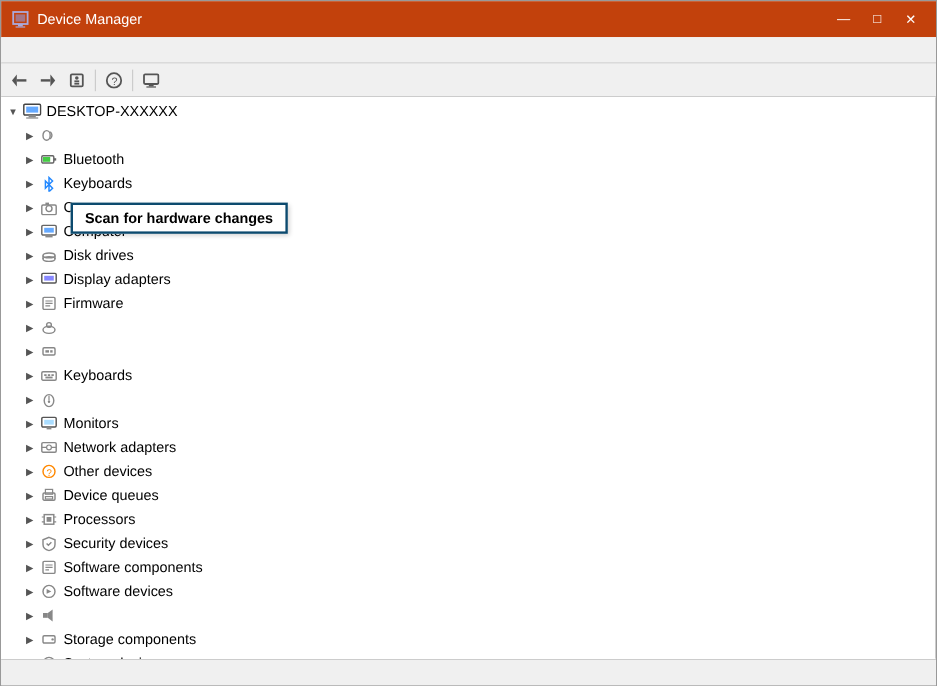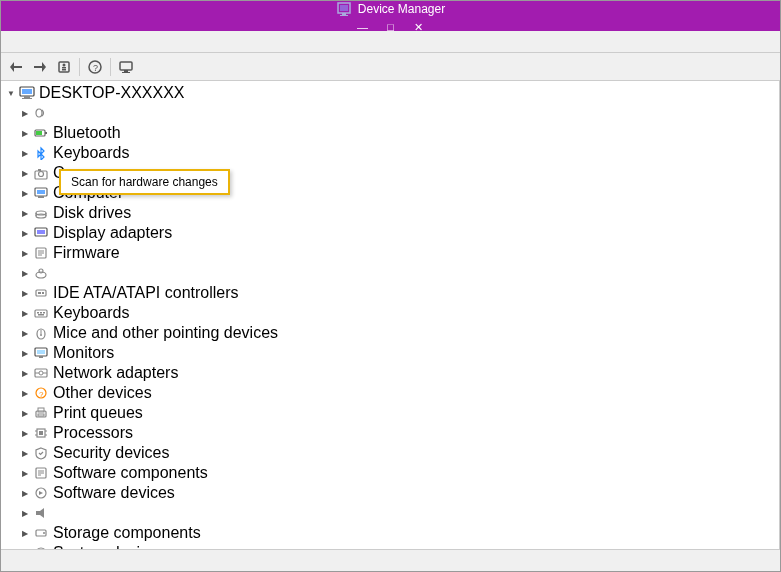--- a/index.html
+++ b/index.html
@@ -13,29 +13,28 @@
     }
     .window {
       width: 781px;
       height: 572px;
       background: #fff;
       border: 1px solid #999;
       display: flex;
       flex-direction: column;
     }
     .title-bar {
-      background: #a21caf;
+      background: #c2410c;
       color: #fff;
       height: 30px;
       display: flex;
       align-items: center;
       padding: 0 8px;
       justify-content: space-between;
       flex-shrink: 0;
-      flex-direction: column;
     }
     .title-bar-left {
       display: flex;
       align-items: center;
       gap: 6px;
     }
     .title-bar-icon {
       width: 16px;
       height: 16px;
       display: flex;
@@ -143,35 +142,36 @@
       width: 16px;
       height: 16px;
       margin-right: 4px;
       display: flex;
       align-items: center;
       justify-content: center;
       font-size: 13px;
       flex-shrink: 0;
     }
     .tree-label {
-      font-size: 16px;
+      font-size: 12px;
       color: #000;
     }
     .indent-1 { padding-left: 16px; }
     .tooltip-box {
       position: absolute;
       top: 88px;
       left: 58px;
       background: #fff;
-      border: 2px solid #eab308;
+      border: 2px solid #0c4a6e;
       padding: 4px 10px;
       font-size: 12px;
       z-index: 100;
       white-space: nowrap;
       box-shadow: 2px 2px 4px rgba(0,0,0,0.2);
+      font-weight: bold;
     }
   </style>
 </head>
 <body>
 
 <div class="window">
 
   <div class="title-bar">
     <div class="title-bar-left">
       <div class="title-bar-icon">
@@ -357,21 +357,20 @@
 
       <div class="tree-item indent-1">
         <div class="expand-btn">▶</div>
         <div class="tree-icon">
           <svg width="14" height="14" viewBox="0 0 14 14">
             <rect x="2" y="4" width="10" height="6" rx="1" fill="none" stroke="#888" stroke-width="1.2"></rect>
             <rect x="4" y="6" width="3" height="2" fill="#888"></rect>
             <rect x="8" y="6" width="2" height="2" fill="#888"></rect>
           </svg>
         </div>
-        <span class="tree-label">IDE ATA/ATAPI controllers</span>
       </div>
 
       <div class="tree-item indent-1">
         <div class="expand-btn">▶</div>
         <div class="tree-icon">
           <svg width="14" height="14" viewBox="0 0 14 14">
             <rect x="1" y="4" width="12" height="7" rx="1" fill="none" stroke="#888" stroke-width="1.2"></rect>
             <rect x="3" y="6" width="2" height="1.5" fill="#888"></rect>
             <rect x="6" y="6" width="2" height="1.5" fill="#888"></rect>
             <rect x="9" y="6" width="2" height="1.5" fill="#888"></rect>
@@ -383,21 +382,20 @@
 
       <div class="tree-item indent-1">
         <div class="expand-btn">▶</div>
         <div class="tree-icon">
           <svg width="14" height="14" viewBox="0 0 14 14">
             <ellipse cx="7" cy="8" rx="4" ry="5" fill="none" stroke="#888" stroke-width="1.2"></ellipse>
             <line x1="7" y1="4" x2="7" y2="8" stroke="#888" stroke-width="1"></line>
             <circle cx="7" cy="9" r="1" fill="#888"></circle>
           </svg>
         </div>
-        <span class="tree-label">Mice and other pointing devices</span>
       </div>
 
       <div class="tree-item indent-1">
         <div class="expand-btn">▶</div>
         <div class="tree-icon">
           <svg width="14" height="14" viewBox="0 0 14 14">
             <rect x="1" y="2" width="12" height="8" rx="1" fill="none" stroke="#555" stroke-width="1.2"></rect>
             <rect x="3" y="4" width="8" height="4" fill="#adf"></rect>
             <rect x="5" y="10" width="4" height="2" fill="#888"></rect>
           </svg>
@@ -431,21 +429,21 @@
 
       <div class="tree-item indent-1">
         <div class="expand-btn">▶</div>
         <div class="tree-icon">
           <svg width="14" height="14" viewBox="0 0 14 14">
             <rect x="2" y="5" width="10" height="6" rx="1" fill="none" stroke="#888" stroke-width="1.2"></rect>
             <rect x="4" y="2" width="6" height="4" fill="none" stroke="#888" stroke-width="1"></rect>
             <rect x="4" y="8" width="6" height="2" fill="none" stroke="#888" stroke-width="1"></rect>
           </svg>
         </div>
-        <span class="tree-label">Print queues</span>
+        <span class="tree-label">Device queues</span>
       </div>
 
       <div class="tree-item indent-1">
         <div class="expand-btn">▶</div>
         <div class="tree-icon">
           <svg width="14" height="14" viewBox="0 0 14 14">
             <rect x="3" y="3" width="8" height="8" fill="none" stroke="#888" stroke-width="1.2"></rect>
             <rect x="5" y="5" width="4" height="4" fill="#888"></rect>
             <line x1="3" y1="5" x2="1" y2="5" stroke="#888" stroke-width="1"></line>
             <line x1="3" y1="9" x2="1" y2="9" stroke="#888" stroke-width="1"></line>

